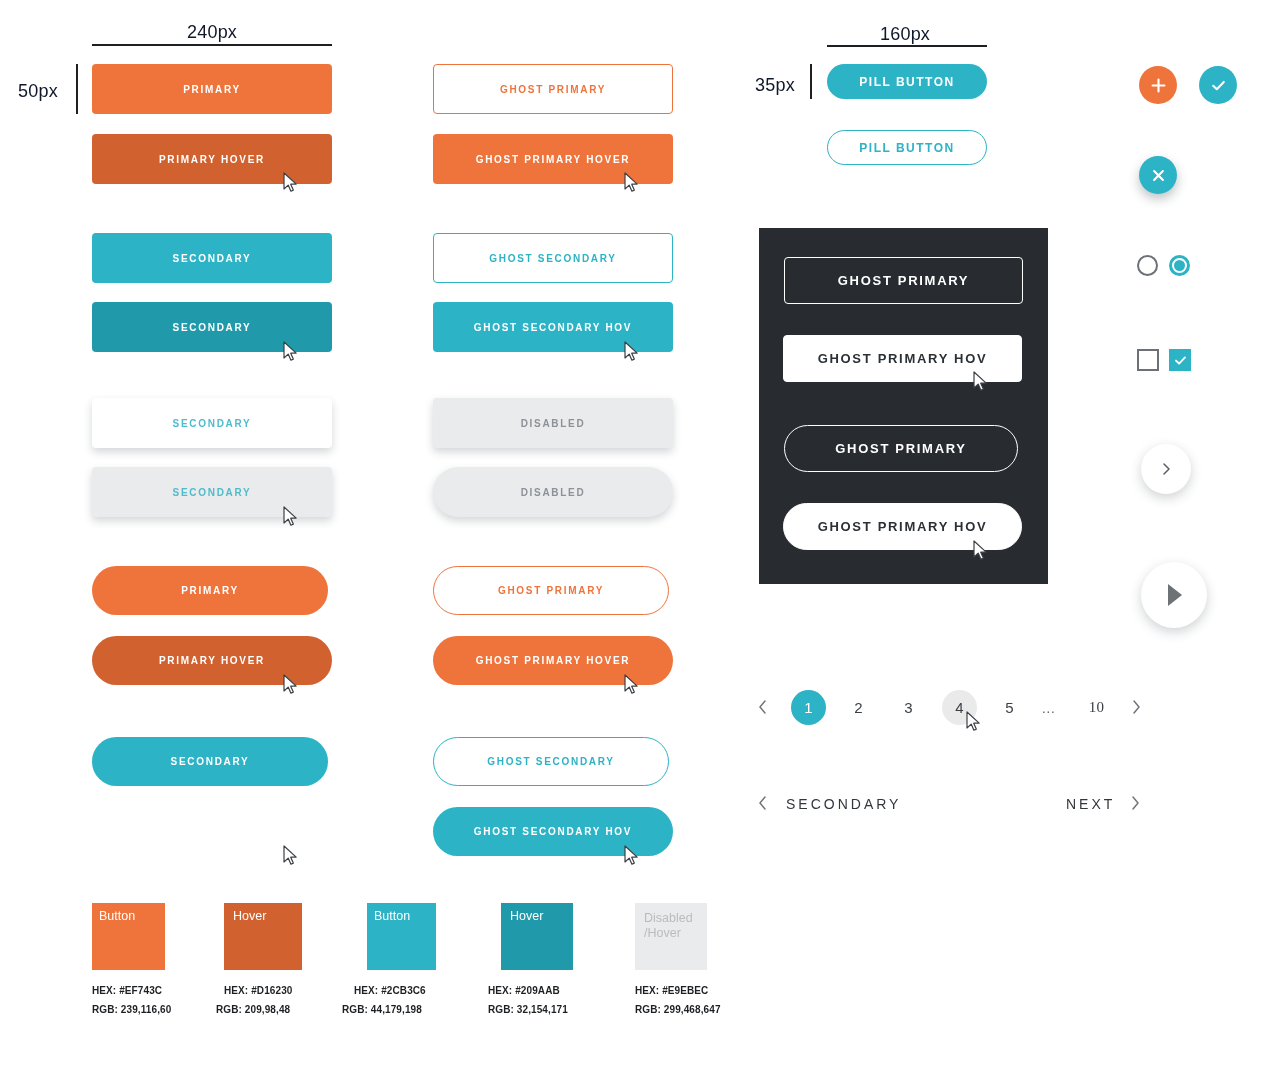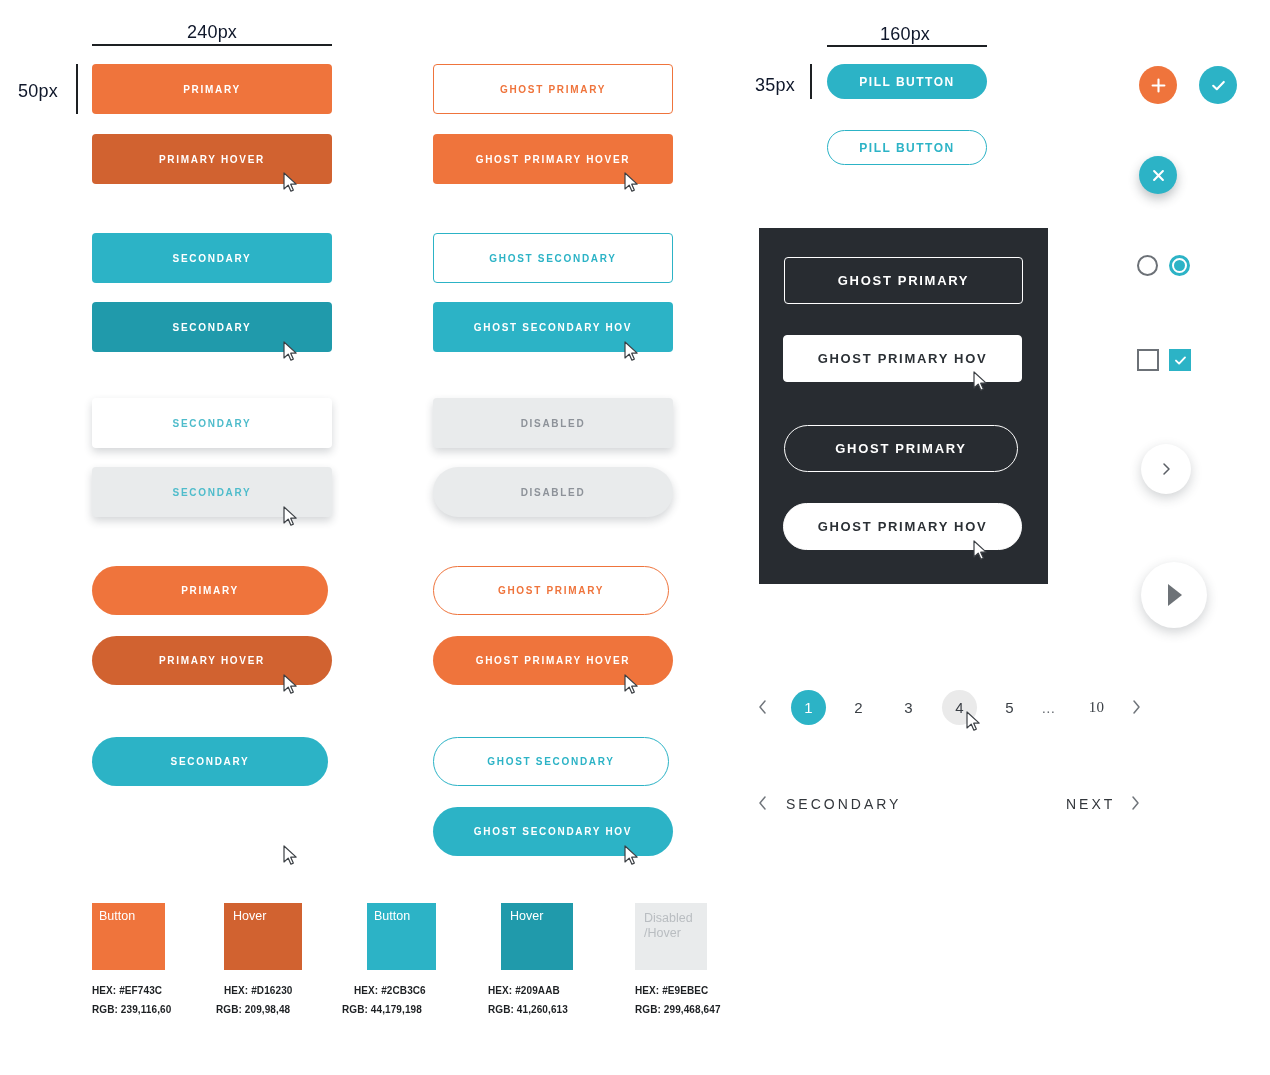--- a/index.html
+++ b/index.html
@@ -335,21 +335,21 @@
   <div class="swatch-text" style="left:216px; top:1001px;">RGB: 209,98,48</div>
 
   <div class="swatch" style="left:367px; top:903px; width:69px; height:67px; background:#2CB3C6;"></div>
   <div class="swatch-name" style="left:374px; top:909px; color:#ffffff;">Button</div>
   <div class="swatch-text" style="left:354px; top:982px;">HEX: #2CB3C6</div>
   <div class="swatch-text" style="left:342px; top:1001px;">RGB: 44,179,198</div>
 
   <div class="swatch" style="left:501px; top:903px; width:72px; height:67px; background:#209AAB;"></div>
   <div class="swatch-name" style="left:510px; top:909px; color:#ffffff;">Hover</div>
   <div class="swatch-text" style="left:488px; top:982px;">HEX: #209AAB</div>
-  <div class="swatch-text" style="left:488px; top:1001px;">RGB: 41,260,613</div>
+  <div class="swatch-text" style="left:488px; top:1001px;">RGB: 32,154,171</div>
 
   <div class="swatch" style="left:635px; top:903px; width:72px; height:67px; background:#E9EBEC;"></div>
   <div class="swatch-name" style="left:644px; top:911px; color:#b9bdc1;">Disabled
 /Hover</div>
   <div class="swatch-text" style="left:635px; top:982px;">HEX: #E9EBEC</div>
   <div class="swatch-text" style="left:635px; top:1001px;">RGB: 299,468,647</div>
 
   <div class="cursor" style="left:283px; top:172px;">
     <svg width="18" height="24" viewBox="0 0 18 24">
         <path d="M1 1 L1 17 L5.2 13.1 L7.9 19.2 L10.3 18.1 L7.7 12.2 L13.2 12.1 Z" fill="#ffffff" stroke="#3c4045" stroke-width="1.2" stroke-linejoin="round"></path>

